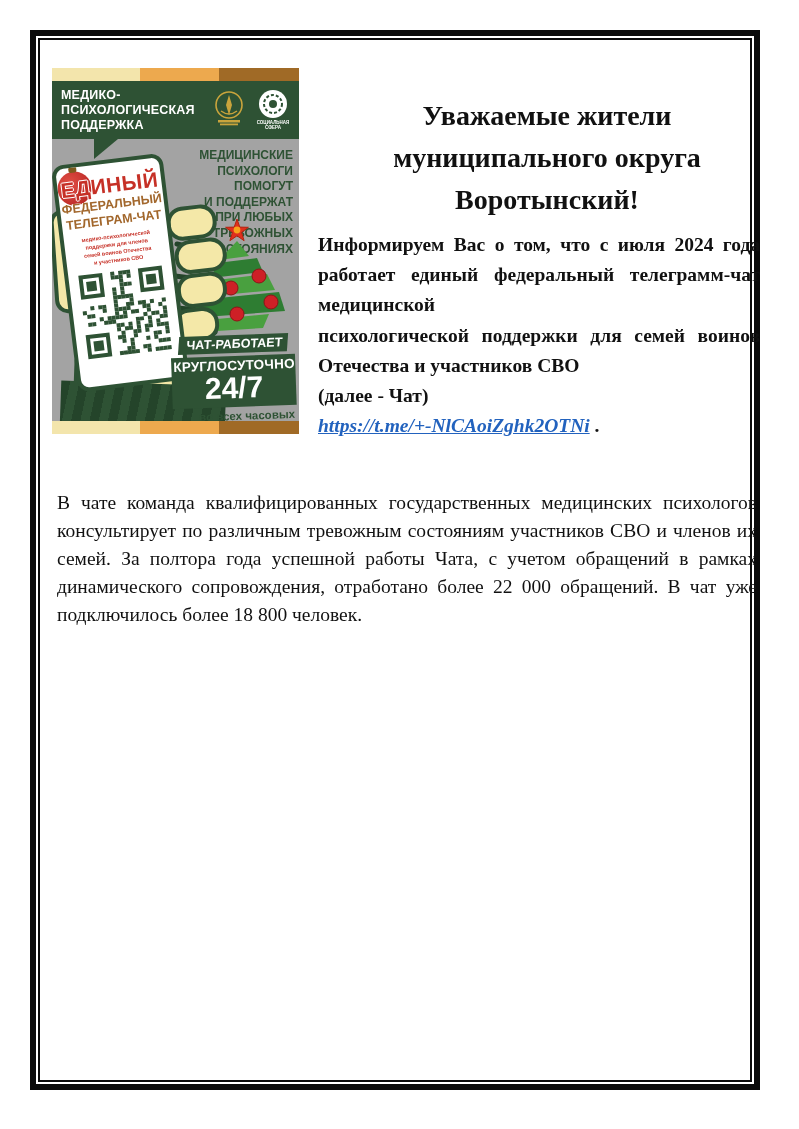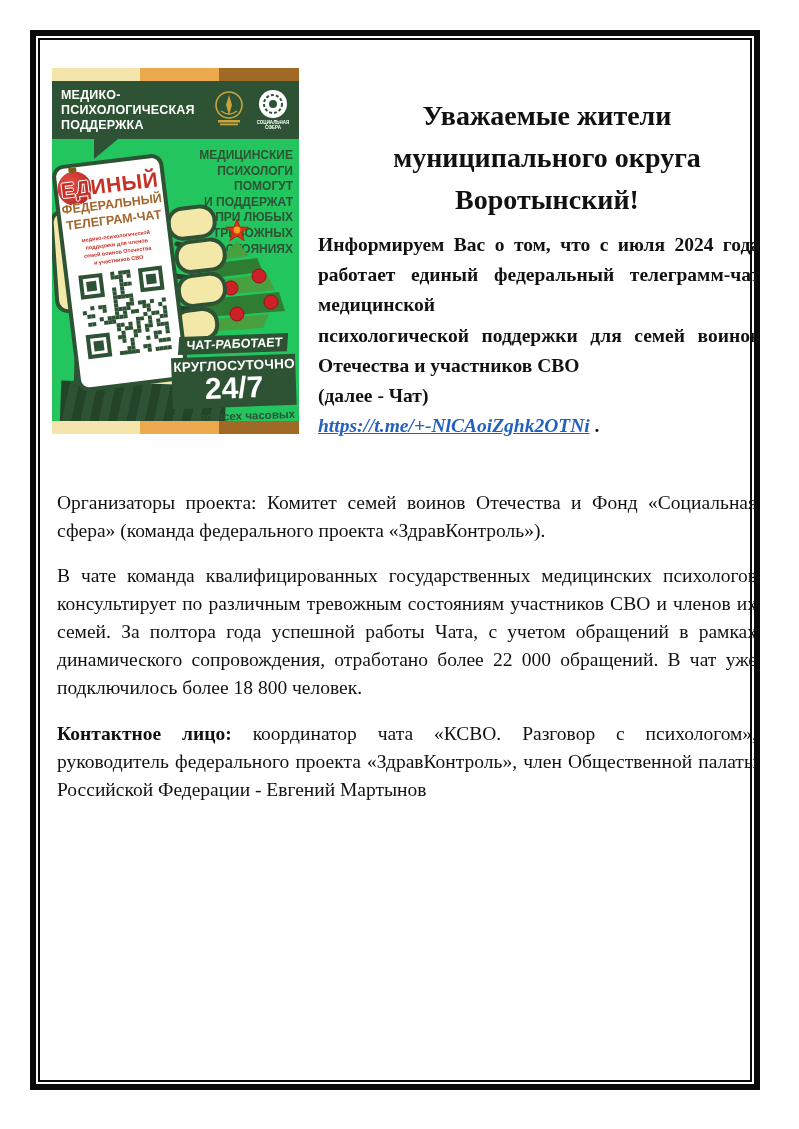--- a/index.html
+++ b/index.html
@@ -3,21 +3,21 @@
 <meta charset="utf-8">
 <style>
   html,body{margin:0;padding:0;background:#fff;}
   body{width:799px;height:1129px;position:relative;font-family:"Liberation Serif",serif;color:#111;overflow:hidden;}
 
   
   .frame{position:absolute;left:30px;top:30px;width:730px;height:1060px;border:6px solid #0a0a0a;box-sizing:border-box;pointer-events:none;}
   .frame::before{content:"";position:absolute;inset:2px;border:2px solid #0a0a0a;}
 
   
-  .poster{position:absolute;left:52px;top:68px;width:247px;height:366px;background:#22c55e;overflow:hidden;font-family:"Liberation Sans",sans-serif;}
+  .poster{position:absolute;left:52px;top:68px;width:247px;height:366px;background:#a3a3a3;overflow:hidden;font-family:"Liberation Sans",sans-serif;}
   .band{position:absolute;left:0;width:100%;height:13px;display:flex;}
   .band.top{top:0;} .band.bottom{bottom:0;z-index:9;}
   .band .seg1{flex:1.1;background:#F3E5AC;} .band .seg2{flex:1;background:#EDA94E;} .band .seg3{flex:1;background:#A06A26;}
 
   .banner{position:absolute;left:0;top:13px;width:100%;height:58px;background:#2E5234;z-index:5;}
   .banner-title{position:absolute;left:9px;top:7px;color:#fff;font-weight:bold;font-size:12.5px;line-height:1.2;white-space:pre-line;letter-spacing:.2px;}
   .logo{position:absolute;top:8px;width:36px;height:42px;text-align:center;}
   .logo1{right:52px;} .logo2{right:8px;}
   .logo svg{display:block;margin:0 auto;}
   .logo-cap{display:block;color:#fff;font-size:4.5px;font-weight:bold;line-height:1.2;white-space:pre-line;margin-top:1px;}
@@ -302,16 +302,14 @@
 <h1 class="heading">Уважаемые жители
 муниципального округа
 Воротынский!</h1>
 
 <div class="intro"><span>Информируем Вас о том, что с июля 2024 года работает единый федеральный телеграмм-чат медицинской
 психологической поддержки для семей воинов Отечества и участников СВО
 (далее - Чат)
 </span><a href="#">https://t.me/+-NlCAoiZghk2OTNi</a><span class="suffix"> .</span></div>
 
 <div class="bodytext">
-  <p>Организаторы проекта: Комитет семей воинов Отечества и Фонд «Социальная сфера» (команда федерального проекта «ЗдравКонтроль»).</p>
   <p>В чате команда квалифицированных государственных медицинских психологов консультирует по различным тревожным состояниям участников СВО и членов их семей. За полтора года успешной работы Чата, с учетом обращений в рамках динамического сопровождения, отработано более 22 000 обращений. В чат уже подключилось более 18 800 человек.</p>
-  <p><span class="contact-label">Контактное лицо:</span><span> координатор чата «КСВО. Разговор с психологом», руководитель федерального проекта «ЗдравКонтроль», член Общественной палаты Российской Федерации - Евгений Мартынов</span></p>
 </div>
 
 </body></html>

